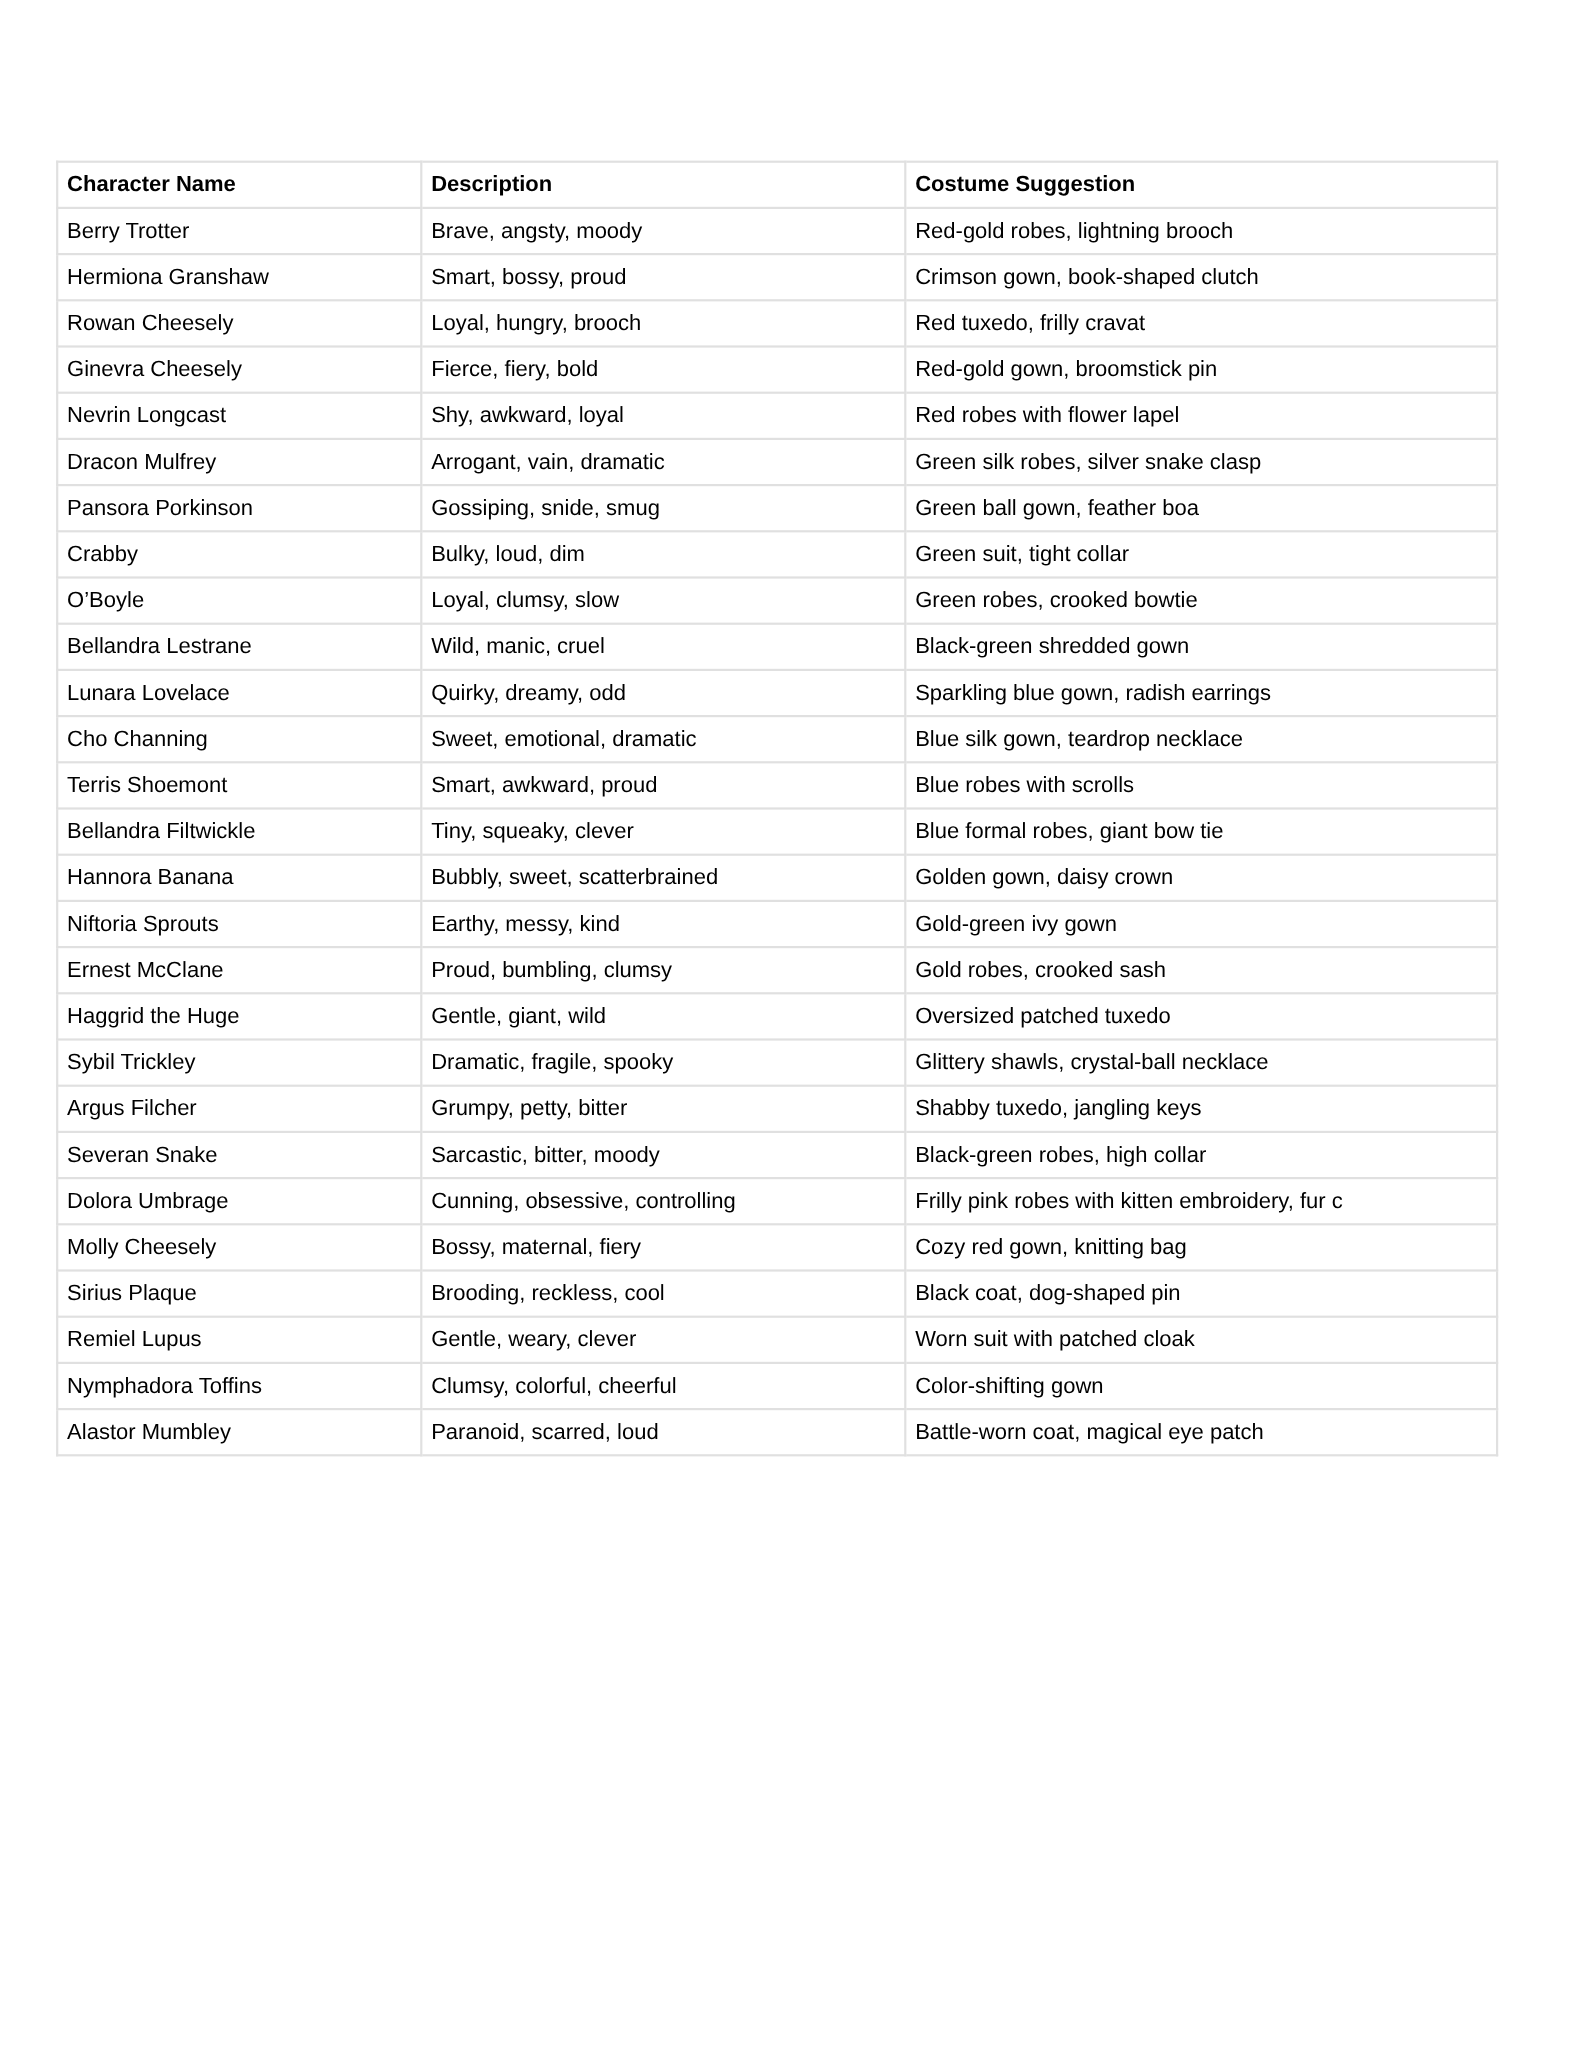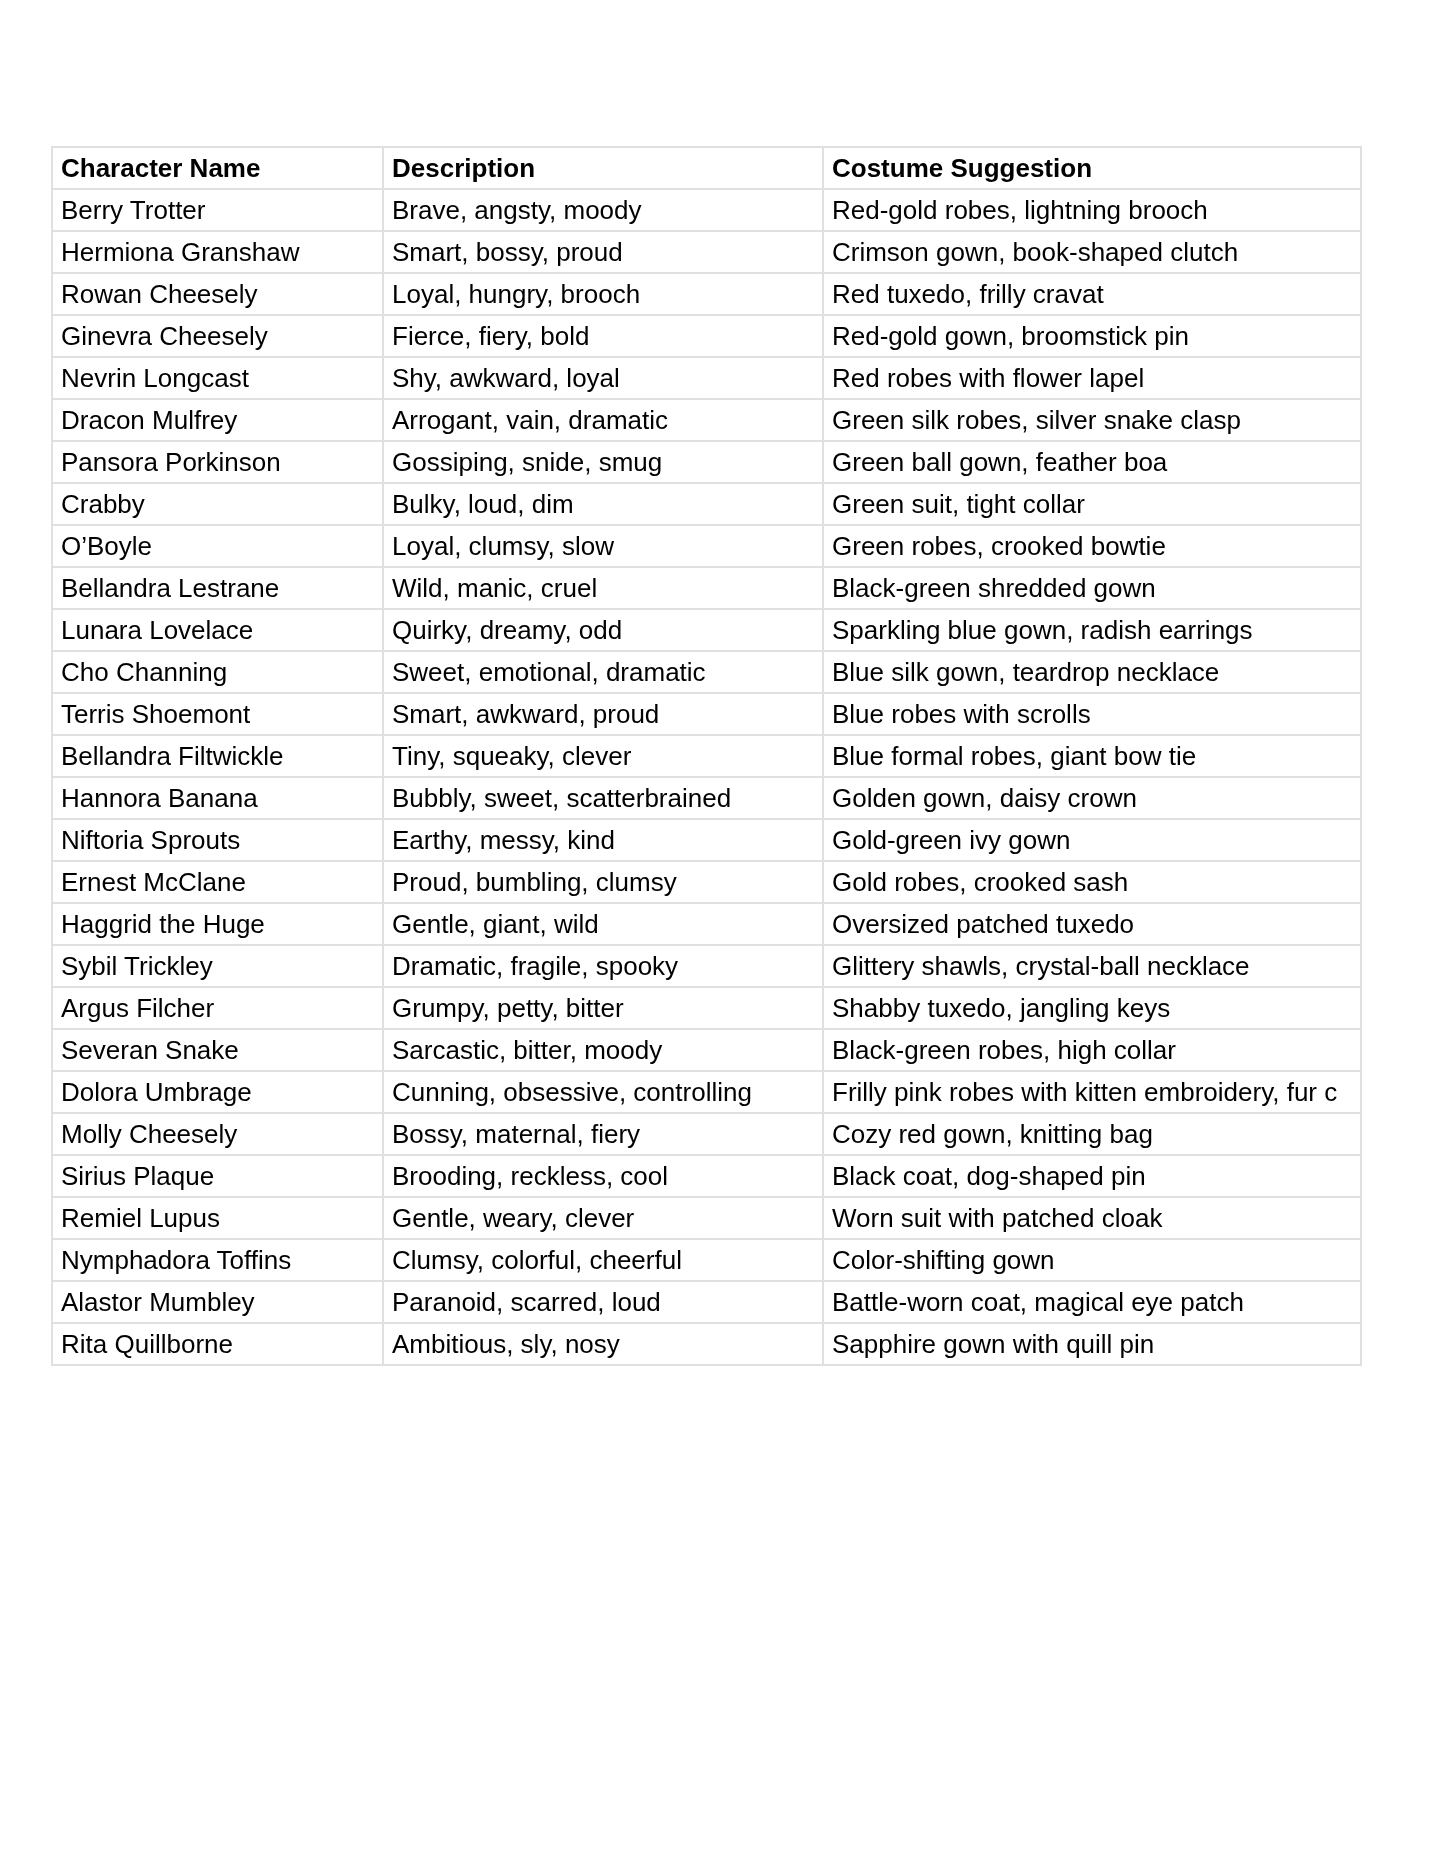--- a/index.html
+++ b/index.html
@@ -2,21 +2,21 @@
 <html><head>
 <meta charset="utf-8">
 <style>
   html, body { margin: 0; padding: 0; background: #ffffff; }
   body { width: 1445px; height: 1871px; position: relative; overflow: hidden; }
   .sheet {
     position: absolute; left: 51px; top: 146px;
     border-collapse: collapse;
     table-layout: fixed;
     font-family: "Liberation Sans", sans-serif;
-    font-size: 26px;
+    font-size: 20px;
     color: #000000;
   }
   .sheet td, .sheet th {
     border: 2px solid #e0e0e0;
     height: 40px;
     padding: 0 0 0 8px;
     white-space: nowrap;
     overflow: hidden;
     text-align: left;
     vertical-align: middle;
@@ -172,19 +172,14 @@
       <tr>
         <td>Nymphadora Toffins</td>
         <td>Clumsy, colorful, cheerful</td>
         <td>Color-shifting gown</td>
       </tr>
       <tr>
         <td>Alastor Mumbley</td>
         <td>Paranoid, scarred, loud</td>
         <td>Battle-worn coat, magical eye patch</td>
       </tr>
-      <tr>
-        <td>Rita Quillborne</td>
-        <td>Ambitious, sly, nosy</td>
-        <td>Sapphire gown with quill pin</td>
-      </tr>
     </tbody>
 </table>
 
 </body></html>

